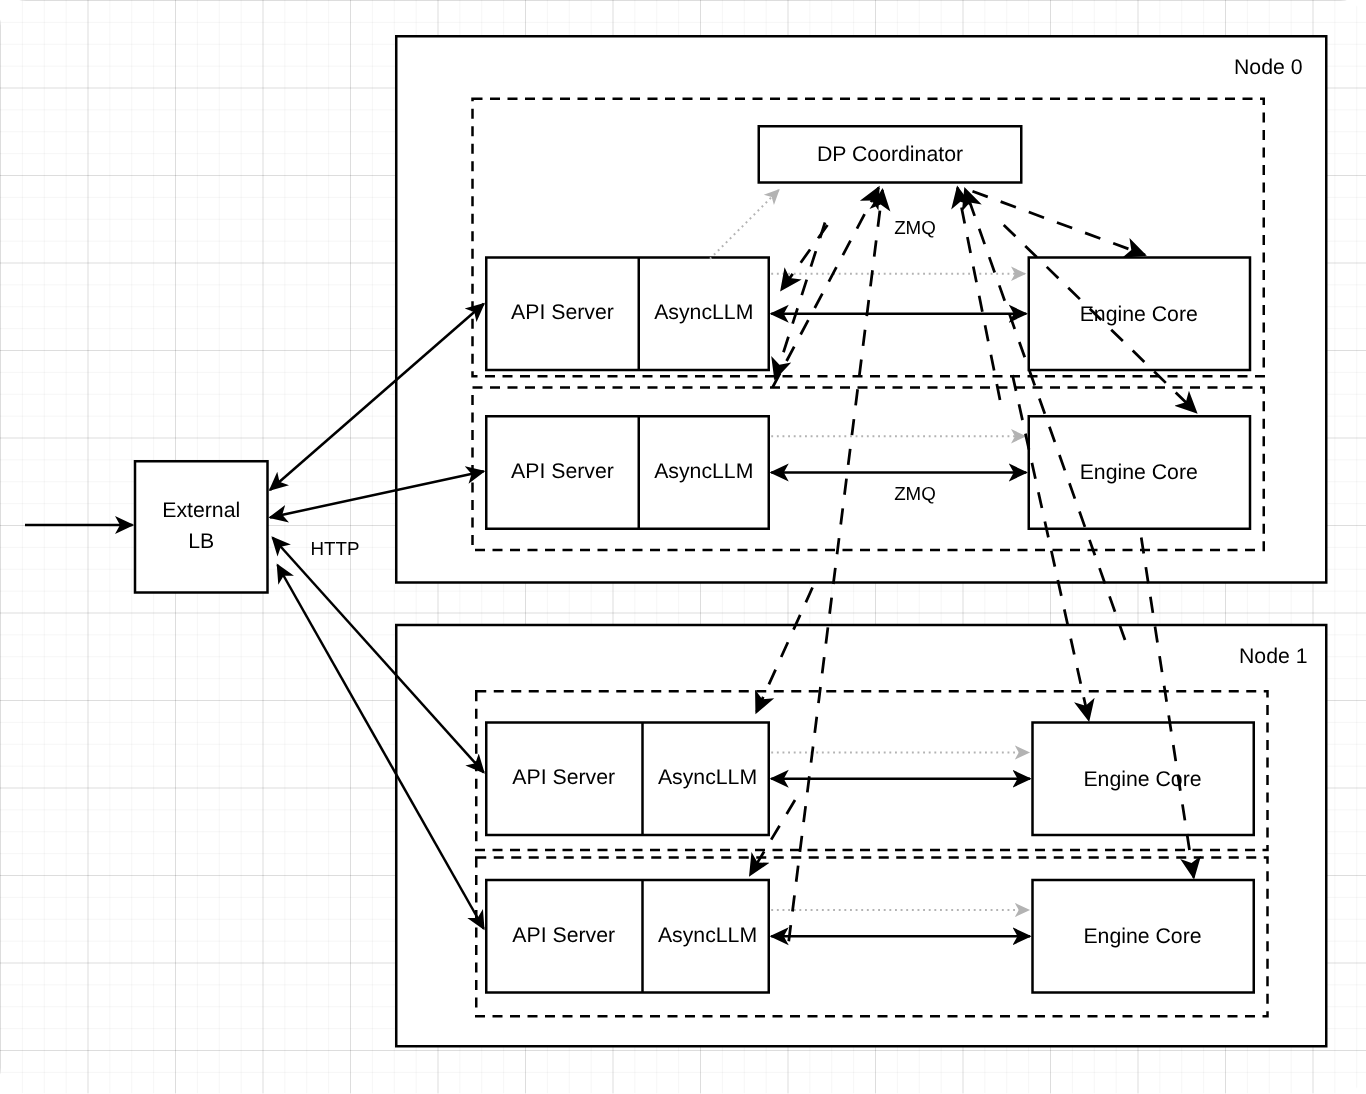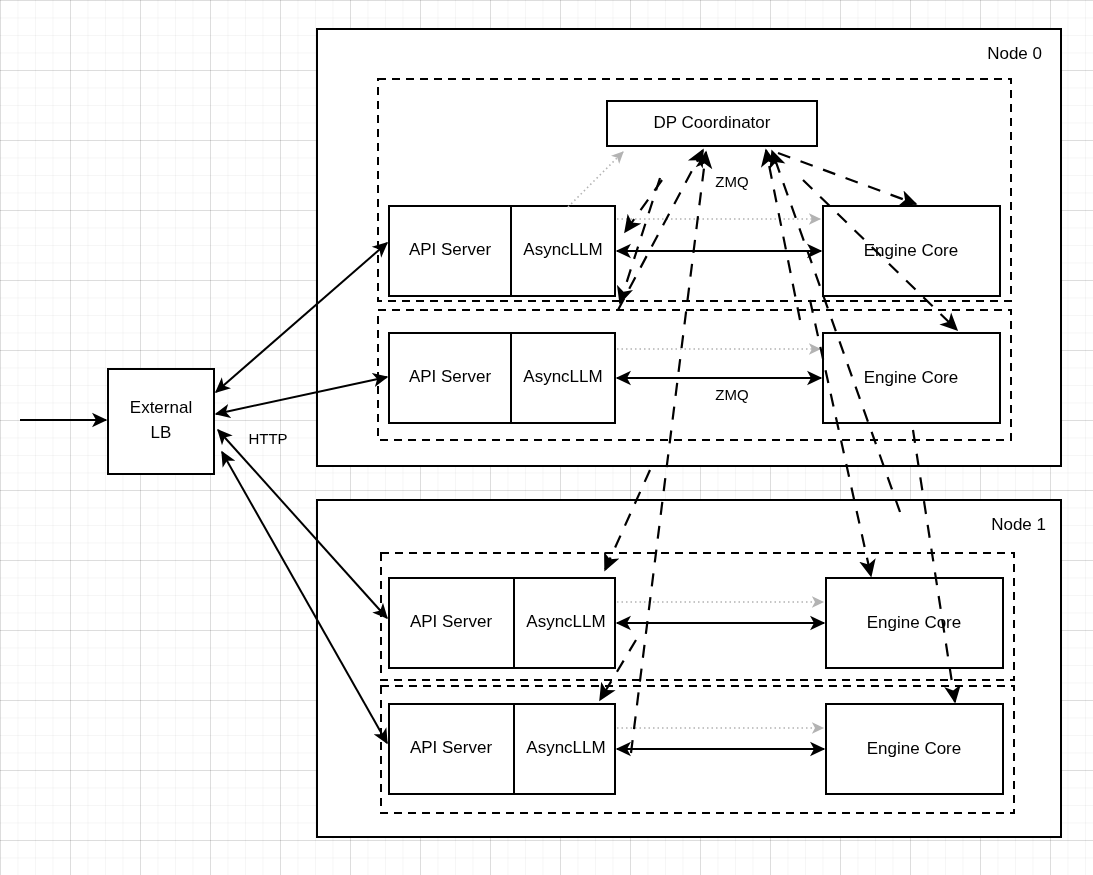--- a/index.html
+++ b/index.html
@@ -18,20 +18,21 @@
     width: 1093px;
     height: 875px;
     background-color: #ffffff;
     background-image:
       linear-gradient(to right, rgba(0,0,0,0.035) 1px, transparent 1px),
       linear-gradient(to bottom, rgba(0,0,0,0.035) 1px, transparent 1px),
       linear-gradient(to right, rgba(0,0,0,0.10) 1px, transparent 1px),
       linear-gradient(to bottom, rgba(0,0,0,0.10) 1px, transparent 1px);
     background-size: 17.5px 17.5px, 17.5px 17.5px, 70px 70px, 70px 70px;
     background-position: 0 0, 0 0, 0 0, 0 0;
+    border-radius: 21px;
   }
   svg.diagram {
     position: absolute;
     left: 0;
     top: 0;
     width: 1093px;
     height: 875px;
   }
   .node-frame {
     fill: #ffffff;

